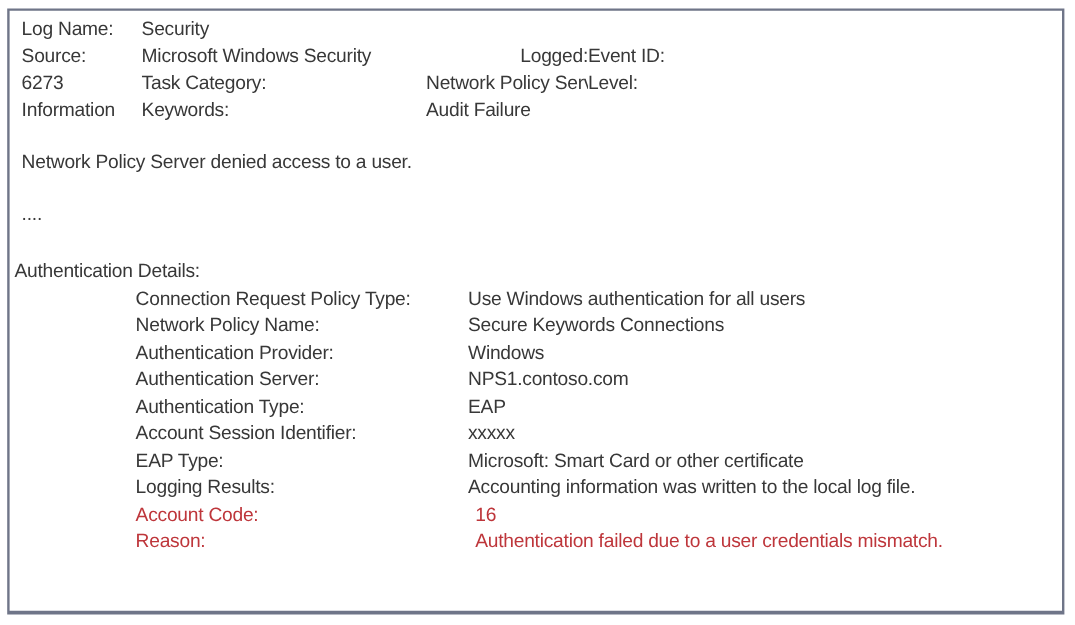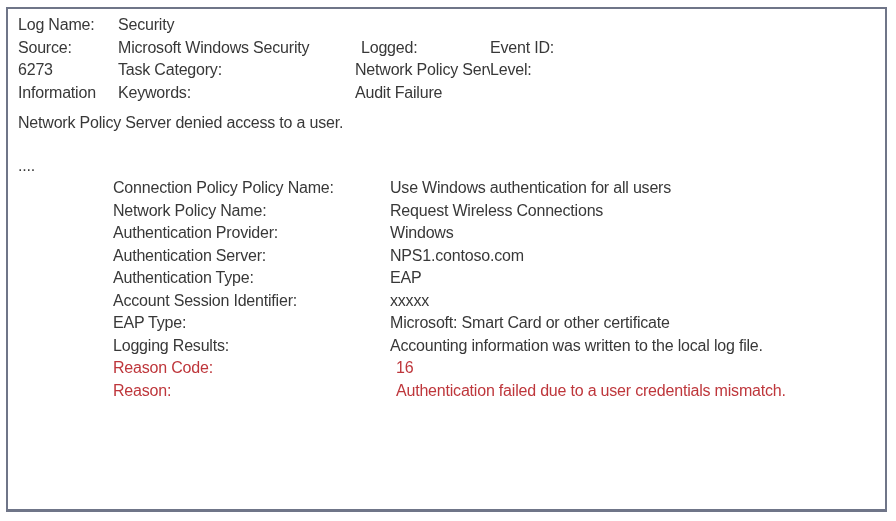--- a/index.html
+++ b/index.html
@@ -32,23 +32,23 @@
   }
   
   .header-grid{
     display:grid;
     grid-template-columns:100px 237px 135px auto;
   }
   .header-grid .cell{
     white-space:nowrap;
     overflow:hidden;
   }
-  .hdr-nudge{padding-left:6px;}
+  .hdr-nudge{padding-left:6px;text-align:right;}
   
-  .description{margin-top:8px;white-space:nowrap;}
+  .description{margin-top:21px;white-space:nowrap;}
   .ellipsis{margin-top:20px;white-space:nowrap;}
   .auth-heading{margin-top:26px;margin-left:-6px;white-space:nowrap;}
   
   .drow{padding-left:95px;white-space:nowrap;}
   .dlabel{display:inline-block;width:277px;vertical-align:top;}
   .dvalue{display:inline-block;vertical-align:top;}
   .red{color:var(--red);}
   .red .dvalue{padding-left:6px;text-align:right;}
   .reason-cont{margin-left:-8px;white-space:nowrap;}
 </style>
@@ -76,48 +76,49 @@
       <div class="cell">Level:</div>
       <div class="cell">Information</div>
       <div class="cell">Keywords:</div>
       <div class="cell">Audit Failure</div>
     </div>
 
     <div class="description">Network Policy Server denied access to a user.</div>
 
     <div class="ellipsis">....</div>
 
+    <div class="auth-heading">Authentication Details:</div>
 
     <div class="details">
       <div class="drow">
-        <span class="dlabel">Connection Policy Policy Name:</span><span class="dvalue">Use Windows authentication for all users</span>
+        <span class="dlabel">Connection Request Policy Type:</span><span class="dvalue">Use Windows authentication for all users</span>
       </div>
       <div class="drow">
-        <span class="dlabel">Network Policy Name:</span><span class="dvalue">Request Wireless Connections</span>
+        <span class="dlabel">Network Policy Name:</span><span class="dvalue">Secure Keywords Connections</span>
       </div>
       <div class="drow">
         <span class="dlabel">Authentication Provider:</span><span class="dvalue">Windows</span>
       </div>
       <div class="drow">
         <span class="dlabel">Authentication Server:</span><span class="dvalue">NPS1.contoso.com</span>
       </div>
       <div class="drow">
         <span class="dlabel">Authentication Type:</span><span class="dvalue">EAP</span>
       </div>
       <div class="drow">
         <span class="dlabel">Account Session Identifier:</span><span class="dvalue">xxxxx</span>
       </div>
       <div class="drow">
         <span class="dlabel">EAP Type:</span><span class="dvalue">Microsoft: Smart Card or other certificate</span>
       </div>
       <div class="drow">
         <span class="dlabel">Logging Results:</span><span class="dvalue">Accounting information was written to the local log file.</span>
       </div>
       <div class="drow red">
-        <span class="dlabel">Reason Code:</span><span class="dvalue">16</span>
+        <span class="dlabel">Account Code:</span><span class="dvalue">16</span>
       </div>
       <div class="drow red">
         <span class="dlabel">Reason:</span><span class="dvalue">Authentication failed due to a user credentials mismatch.</span>
       </div>
     </div>
 
 
   </div>
 </div>
 

